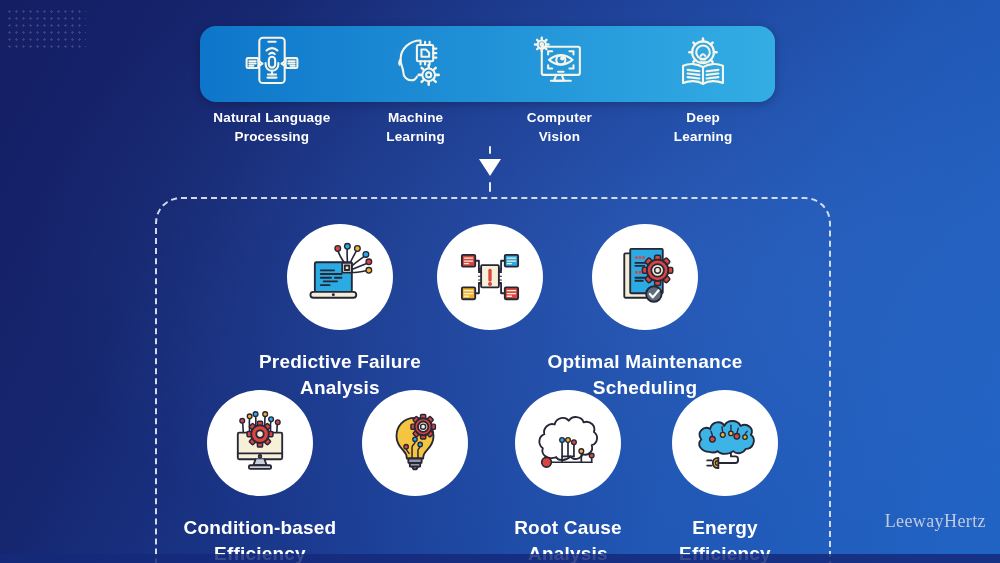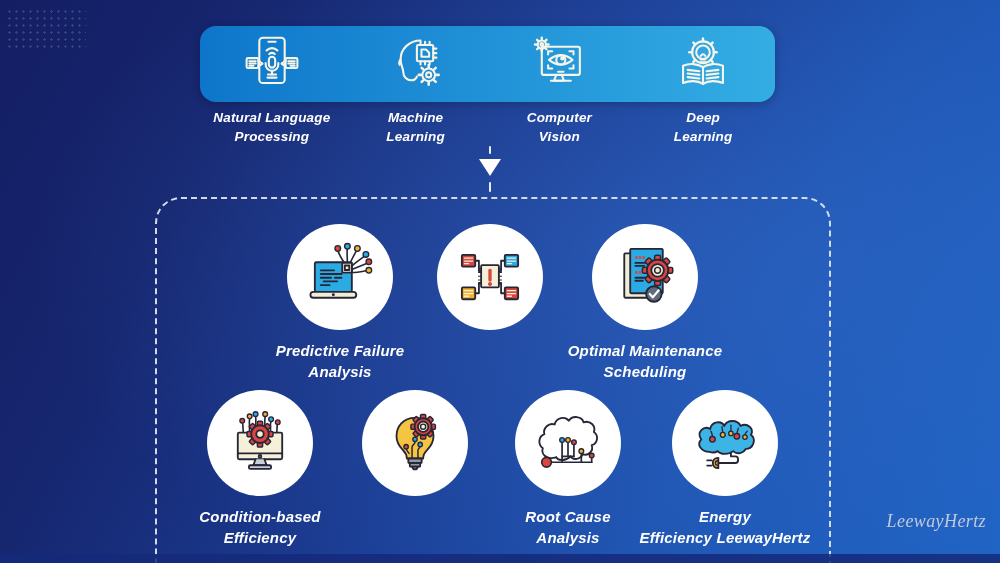--- a/index.html
+++ b/index.html
@@ -1,20 +1,19 @@
 <!DOCTYPE html>
 <html><head>
 <meta charset="utf-8">
 <style>
   html,body{margin:0;padding:0;background:#0b1340;}
   .canvas{
     position:relative;width:1000px;height:563px;overflow:hidden;
     font-family:"Liberation Sans","DejaVu Sans",sans-serif;
     background:linear-gradient(118deg,#141e63 0%,#16266f 22%,#1b3c92 48%,#1e54b2 72%,#2064c4 100%);
-    font-style:italic;
   }
   .sheen{position:absolute;inset:0;pointer-events:none;
     background:radial-gradient(900px 520px at 66% 45%, rgba(70,130,225,0.28), transparent 70%);}
   .corner-dots{position:absolute;left:6px;top:8px;width:80px;height:42px;opacity:.3;
     background-image:radial-gradient(rgba(255,255,255,.5) 1px, transparent 1.3px);
     background-size:7px 7px;}
   .bottom-band{position:absolute;left:0;right:0;bottom:0;height:9px;background:#15297a;opacity:.85;}
 
   .top-bar{
     position:absolute;left:200px;top:26px;width:575px;height:76px;border-radius:16px;
@@ -45,21 +44,21 @@
     border:2px dashed rgba(222,228,240,.95);border-radius:26px;
   }
 
   .uc{position:absolute;width:200px;text-align:center;}
   .uc-circle{
     width:106px;height:106px;border-radius:50%;background:#ffffff;margin:0 auto;
     display:flex;align-items:center;justify-content:center;
   }
   .uc-circle svg{width:74px;height:74px;display:block;}
   .uc-label{
-    margin-top:11px;color:#ffffff;font-size:15px;font-weight:700;line-height:1.38;
+    margin-top:19px;color:#ffffff;font-size:19px;font-weight:700;line-height:1.38;
     white-space:pre-line;letter-spacing:.2px;
   }
 
   .watermark{
     position:absolute;right:14px;top:511px;
     font-family:"Liberation Serif","DejaVu Serif",serif;
     font-size:18px;color:#c2cade;letter-spacing:.4px;
   }
 </style>
 </head>

